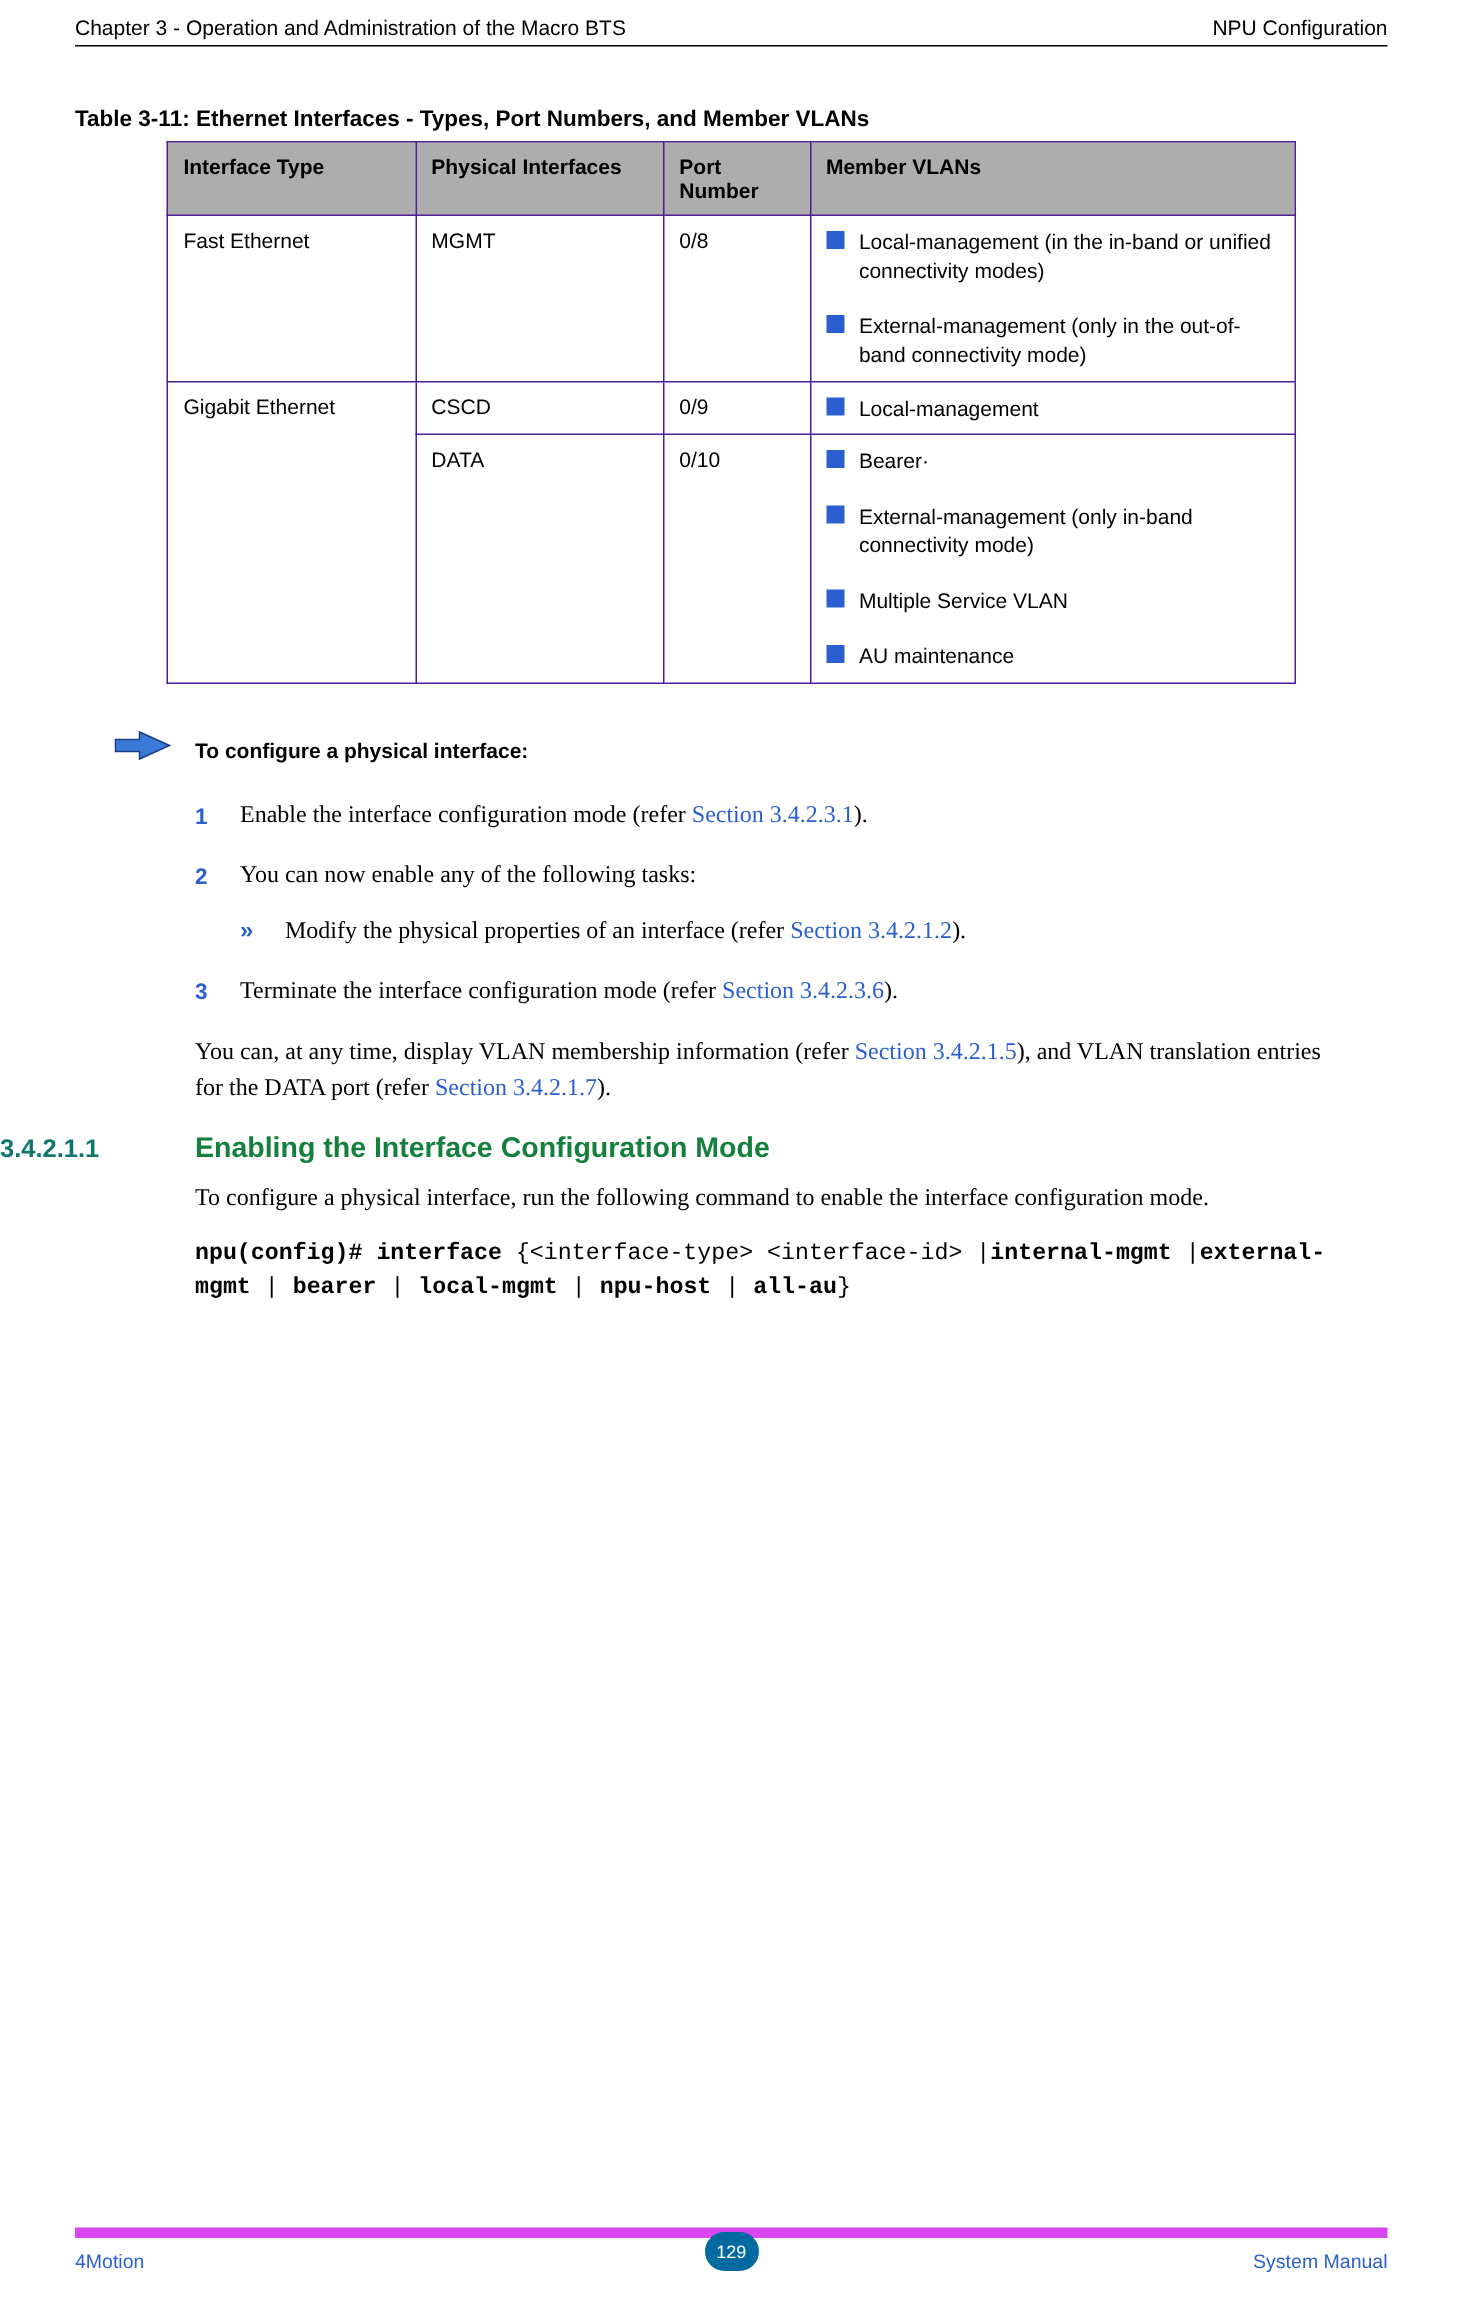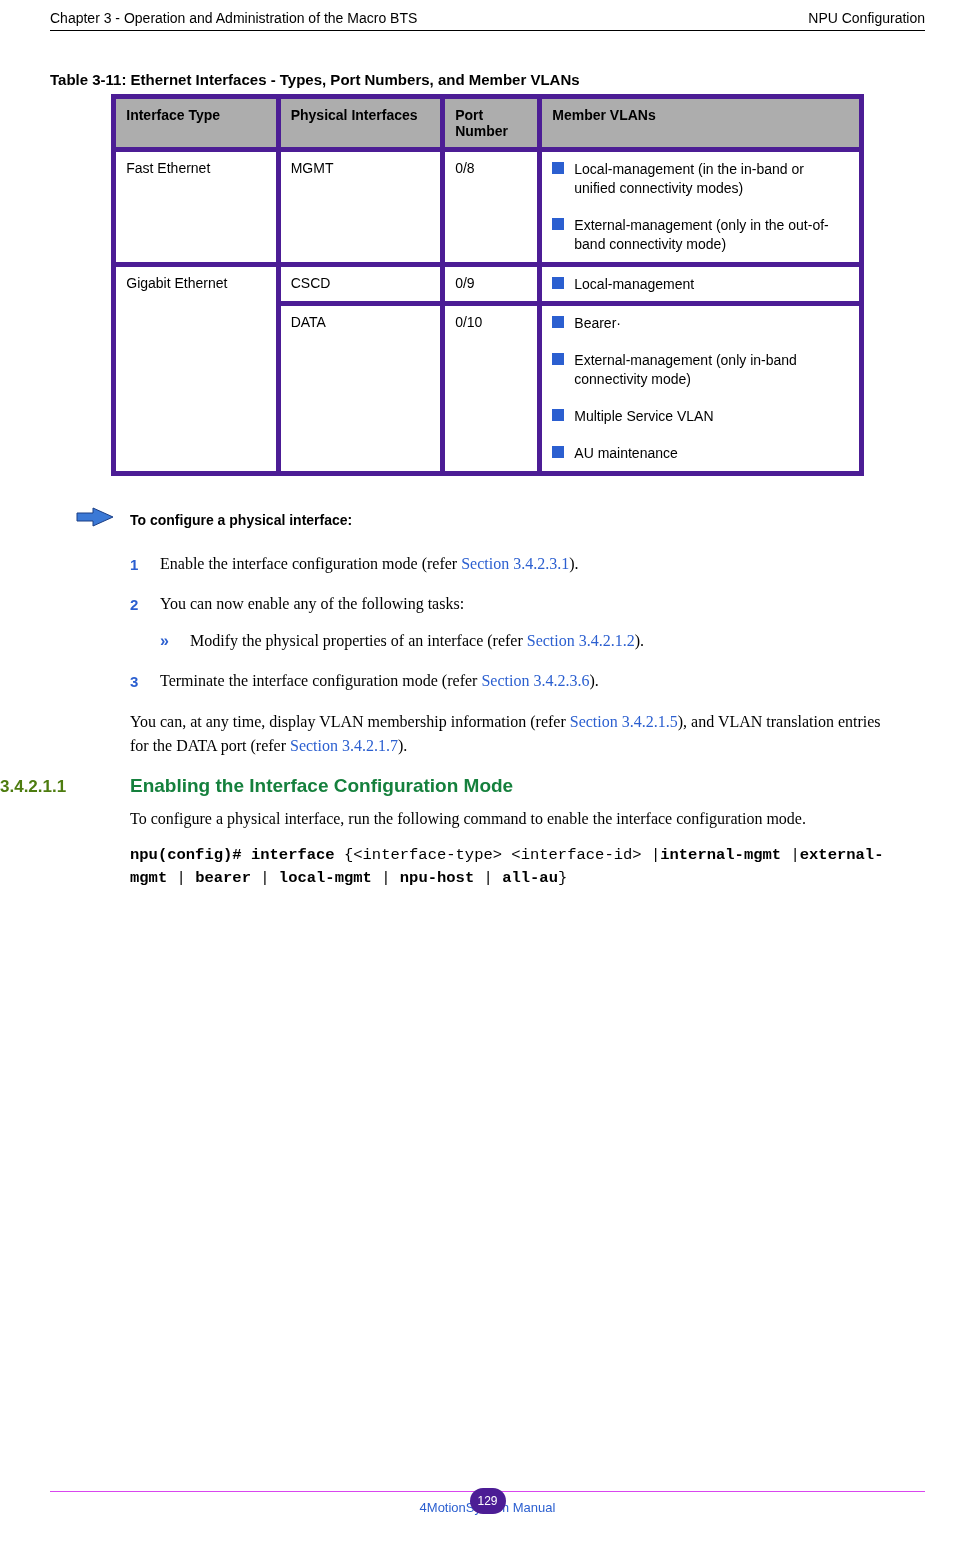--- a/index.html
+++ b/index.html
@@ -27,21 +27,21 @@
       font-weight: bold;
       font-size: 15px;
       margin-bottom: 6px;
     }
     table.vlan-table {
       border-collapse: collapse;
       width: 86%;
       margin: 0 auto 30px auto;
     }
     table.vlan-table th, table.vlan-table td {
-      border: 5px solid #4c1d95;
+      border: 1px solid #4c1d95;
       padding: 8px 10px;
       vertical-align: top;
       font-size: 14px;
       text-align: left;
     }
     table.vlan-table th {
       background: #adadad;
       font-weight: bold;
     }
     .col-itype { width: 22%; }
@@ -112,21 +112,21 @@
       font-size: 16px;
       line-height: 1.45;
       margin-bottom: 14px;
     }
     .heading-row {
       display: flex;
       align-items: baseline;
       margin: 18px 0 10px 0;
     }
     .heading-num {
-      color: #4d7c0f;
+      color: #0f766e;
       font-weight: bold;
       font-family: Arial, Helvetica, sans-serif;
       font-size: 17px;
       width: 130px;
       margin-left: -50px;
     }
     .heading-text {
       color: #15803d;
       font-weight: bold;
       font-family: Arial, Helvetica, sans-serif;
@@ -139,31 +139,31 @@
       margin-bottom: 4px;
     }
     .cmd .b { font-weight: bold; }
     .footer-bar {
       position: absolute;
       bottom: 30px;
       left: 50px;
       right: 50px;
       display: flex;
       align-items: center;
-      justify-content: center;
-      border-top: 1px solid #d946ef;
+      justify-content: space-between;
+      border-top: 7px solid #d946ef;
       padding-top: 8px;
     }
     .footer-left { color: #2b5fd0; font-size: 13px; }
     .footer-right { color: #2b5fd0; font-size: 13px; }
     .page-badge {
       position: absolute;
       left: 50%;
       transform: translateX(-50%);
-      background: #4c1d95;
+      background: #0369a1;
       color: #fff;
       width: 36px;
       height: 26px;
       border-radius: 13px;
       text-align: center;
       line-height: 26px;
       font-size: 12px;
       top: -4px;
     }
   </style>

